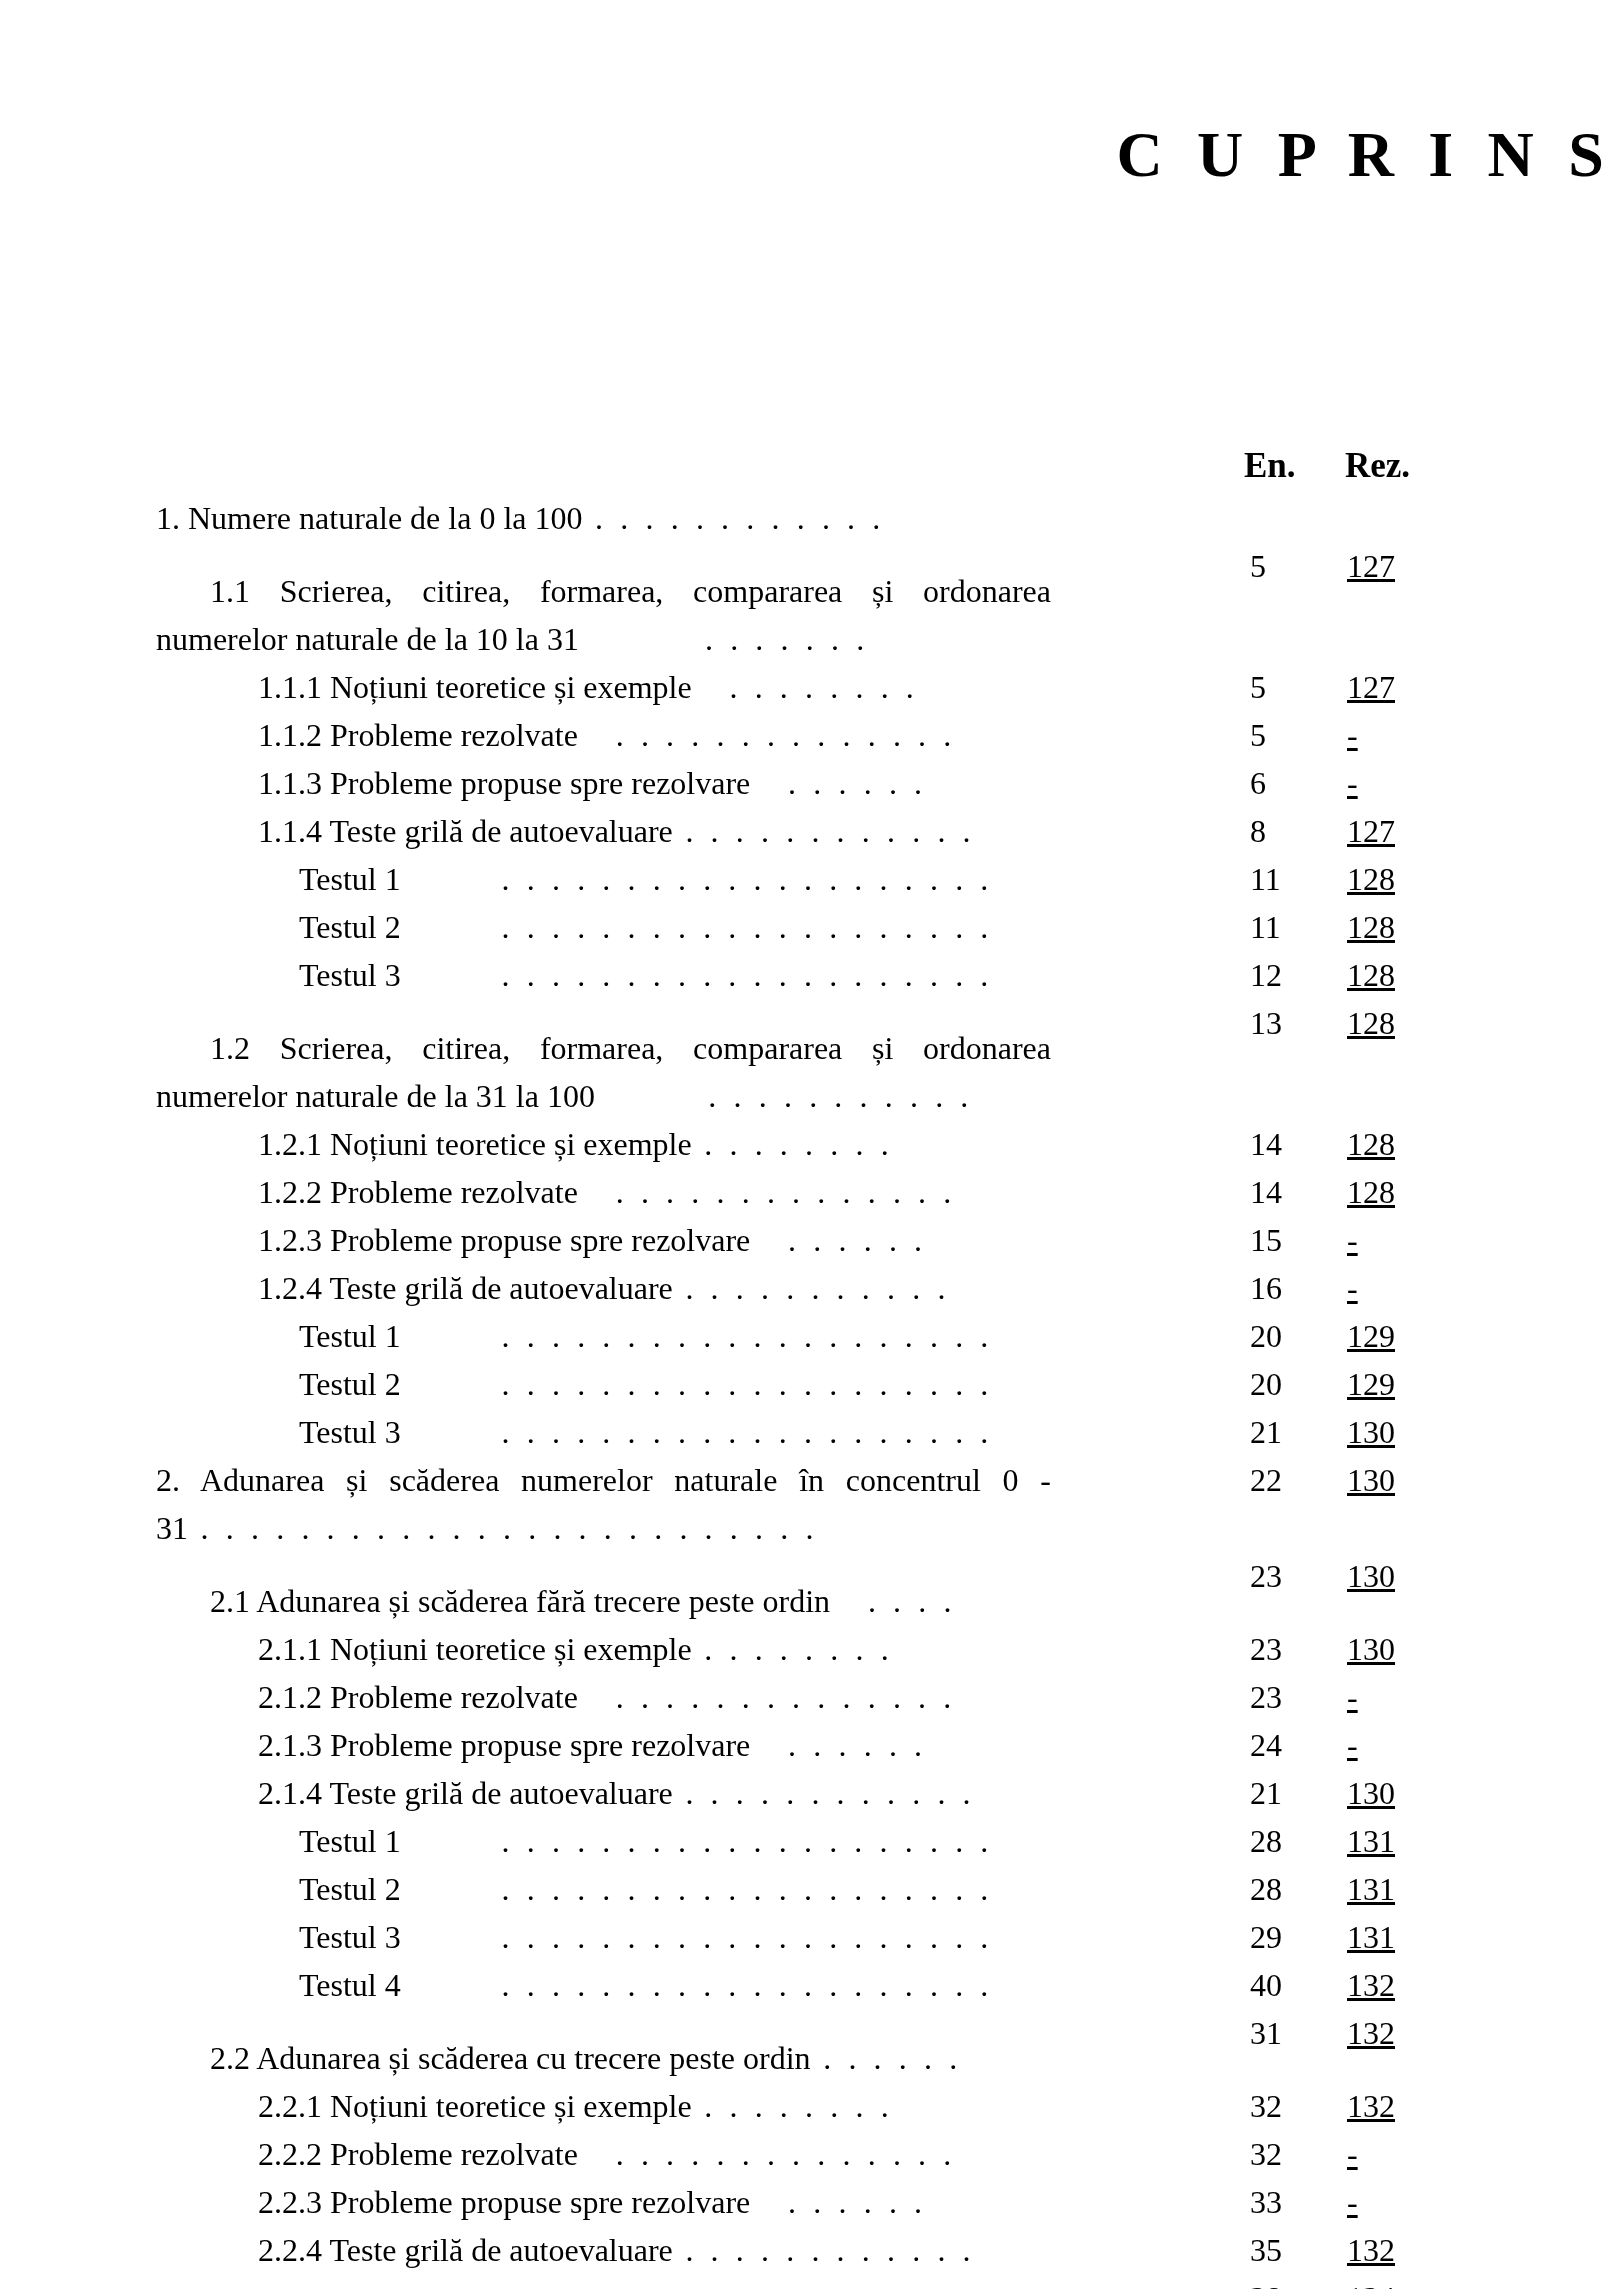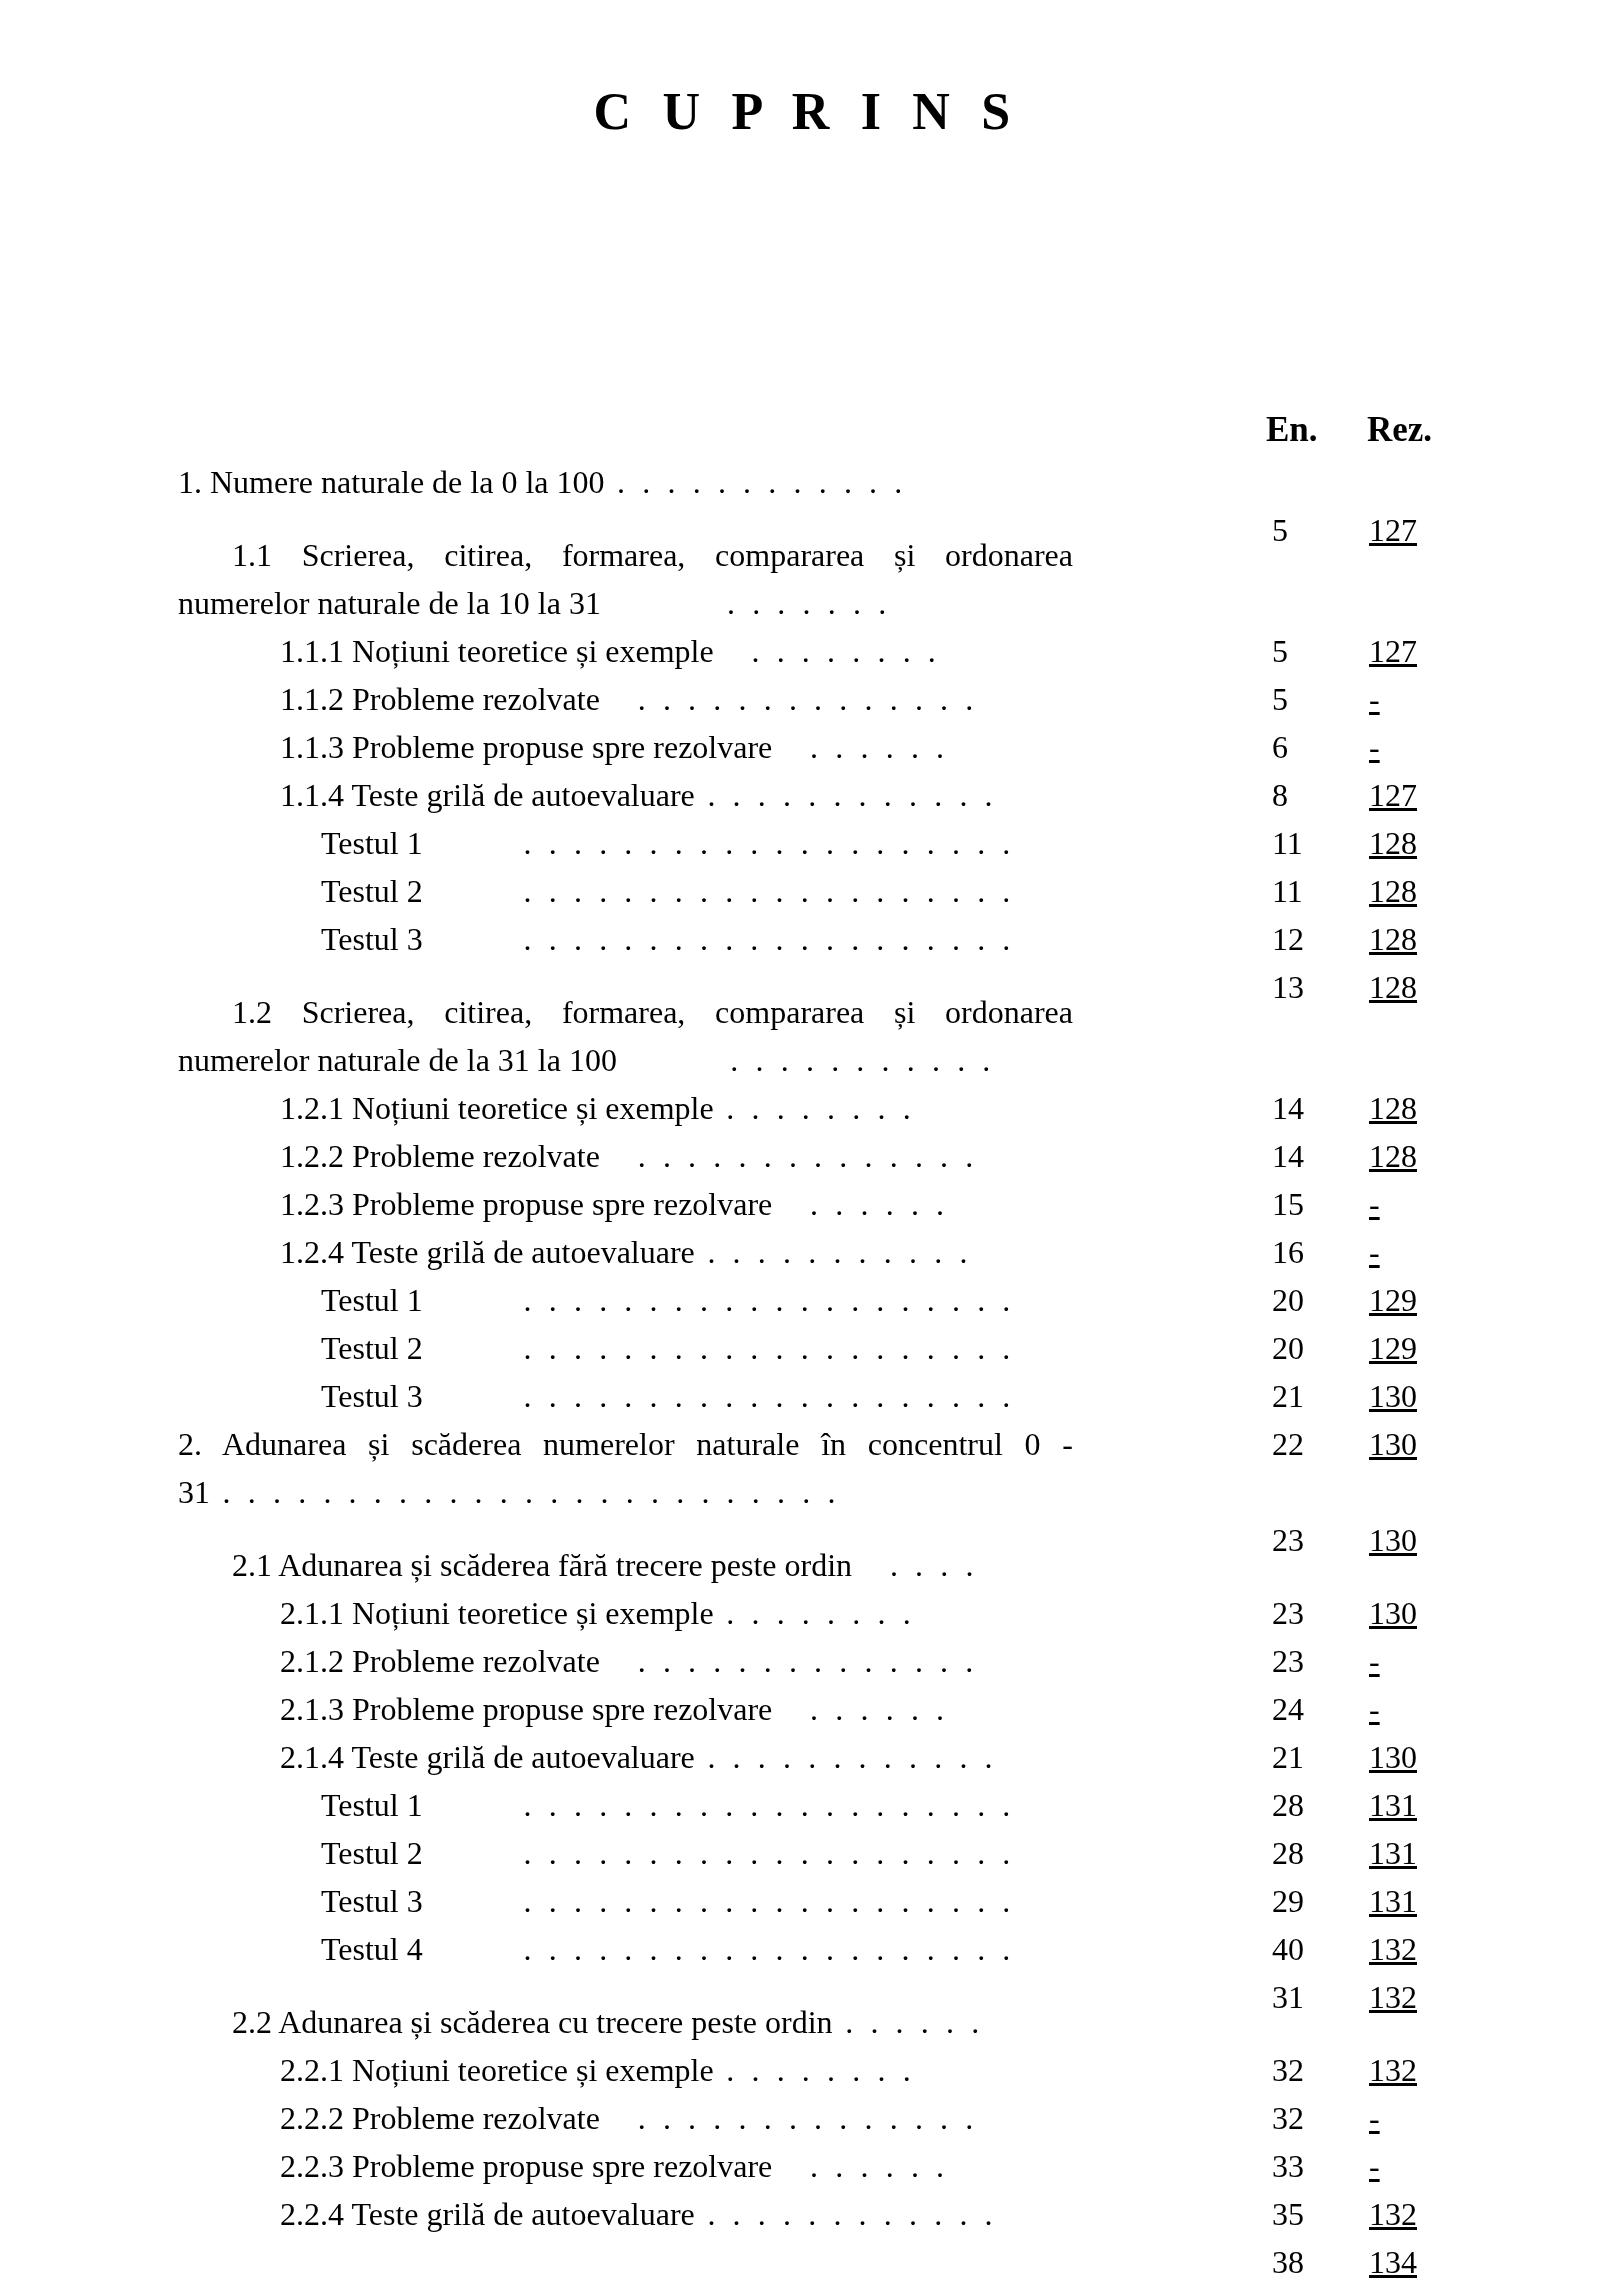--- a/index.html
+++ b/index.html
@@ -16,31 +16,31 @@
     overflow: hidden;
   }
   .page {
     position: relative;
     width: 1613px;
     height: 2290px;
     padding: 0;
     box-sizing: border-box;
   }
   .title {
-    text-align: center;
+    text-align: right;
     font-weight: bold;
-    font-size: 52px;
+    font-size: 64px;
     letter-spacing: 9.2px;
-    margin-top: 82px;
+    margin-top: 118px;
     margin-bottom: 0;
     font-family: "Liberation Serif", serif;
   }
   .content {
     position: absolute;
-    left: 178px;
+    left: 156px;
     top: 328px;
     width: 1283px;
   }
   .colheads {
     position: relative;
     height: 42px;
     margin-bottom: 5.5px;
   }
   .colheads .en, .colheads .rez {
     position: absolute;

